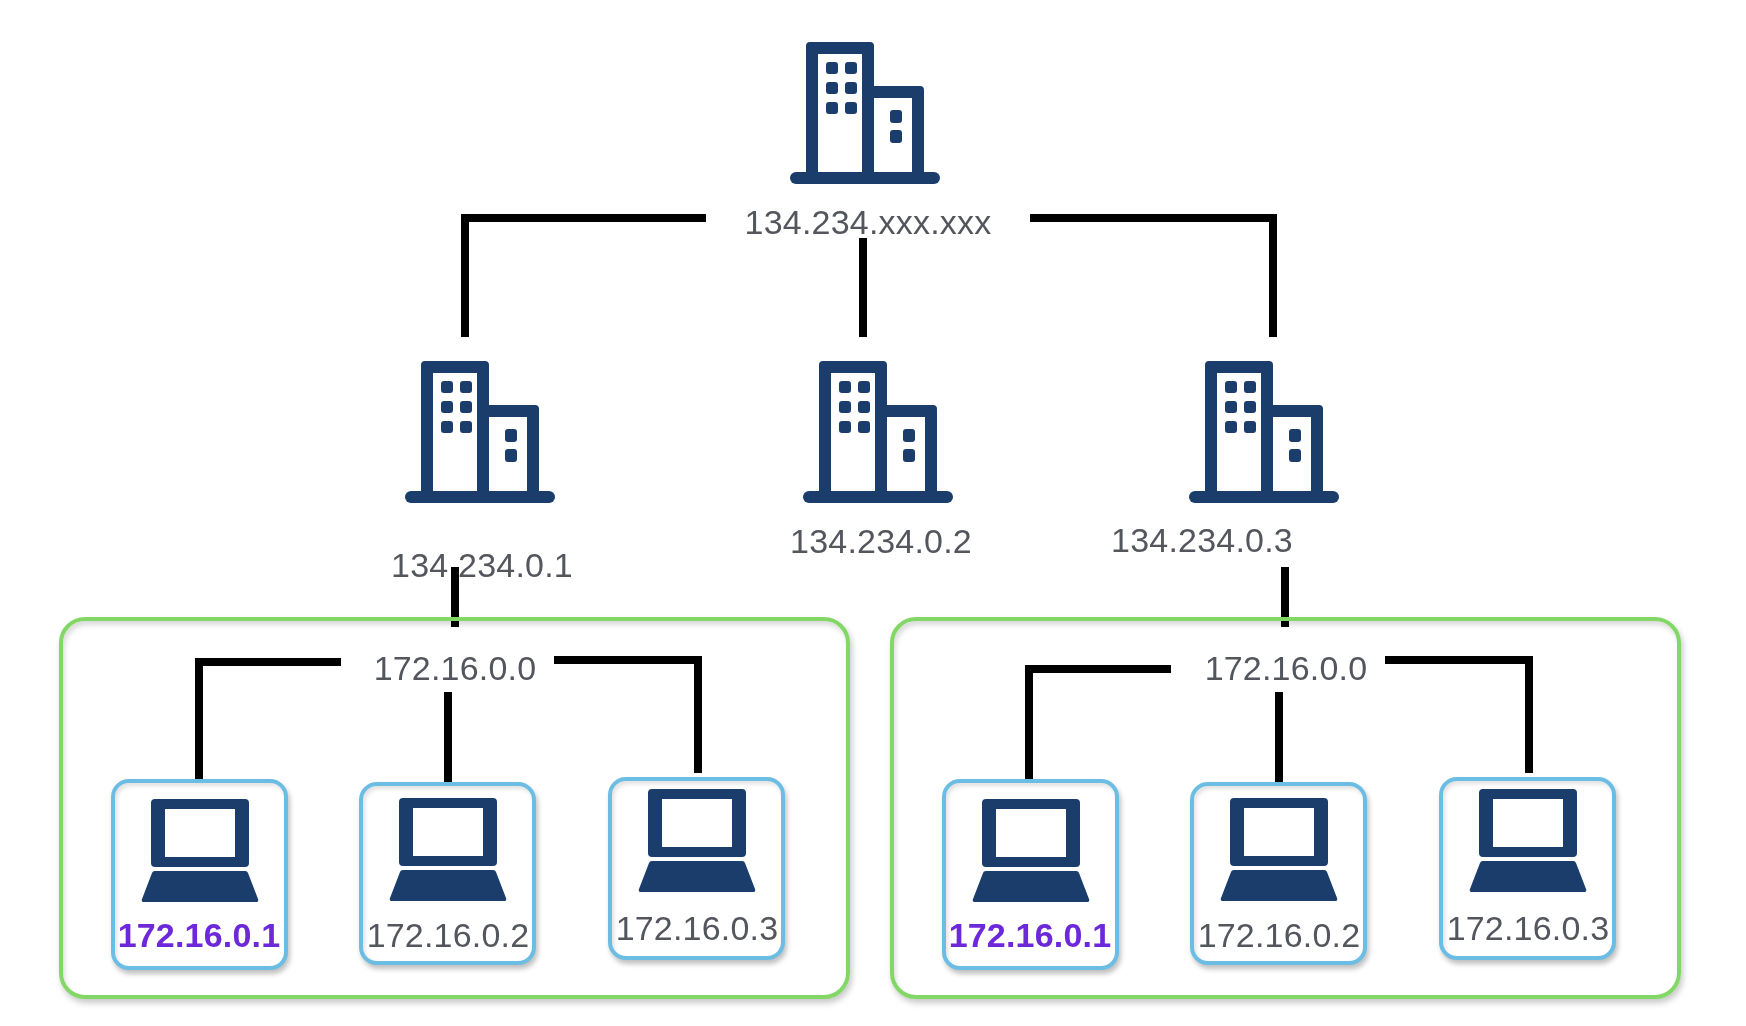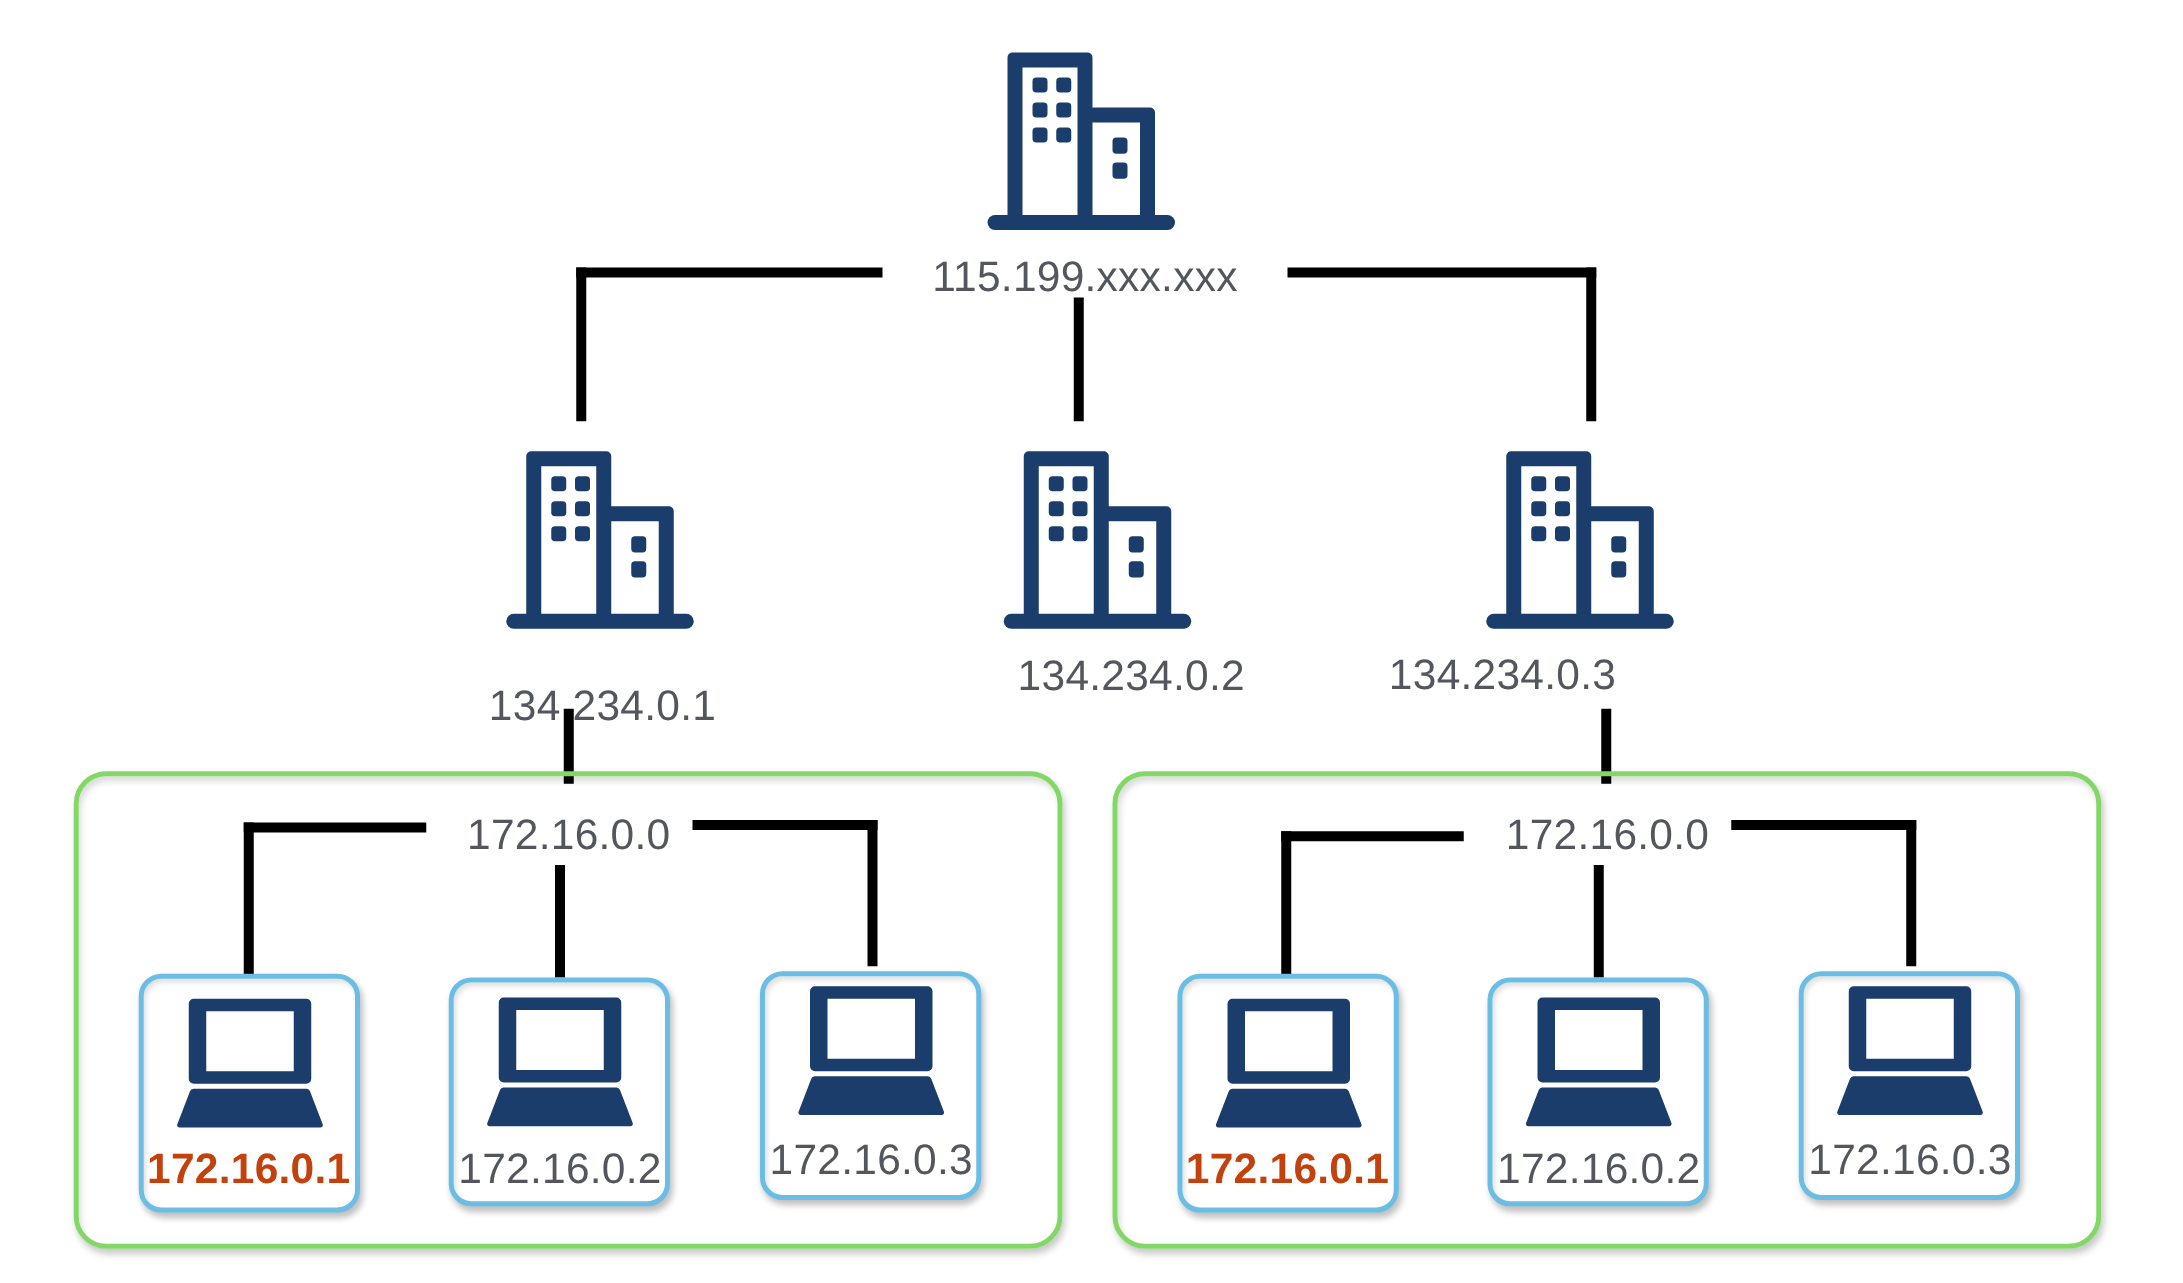--- a/index.html
+++ b/index.html
@@ -1,55 +1,55 @@
 <!DOCTYPE html>
 <html><head>
 <meta charset="utf-8">
 <style>
   html, body { margin: 0; padding: 0; background: #ffffff; }
   body { width: 1746px; height: 1026px; position: relative; overflow: hidden;
          font-family: "Liberation Sans", "DejaVu Sans", sans-serif; }
   #stage { position: absolute; left: 0; top: 0; width: 1746px; height: 1026px; }
   .label { position: absolute; transform: translateX(-50%); white-space: nowrap;
            color: #53565c; font-size: 34px; line-height: 1; letter-spacing: 0.2px; }
-  .label.highlight { color: #c2410c; font-weight: bold; }
+  .label.highlight { color: #6d28d9; font-weight: bold; }
   .group-box { position: absolute; border: 4px solid #82d767; border-radius: 26px;
                box-shadow: 2px 4px 6px rgba(0,0,0,0.22), inset 2px 4px 5px rgba(0,0,0,0.14);
                box-sizing: border-box; background: transparent; }
   .host-box { position: absolute; border: 4px solid #6bbde3; border-radius: 18px;
               box-shadow: 2px 4px 5px rgba(0,0,0,0.25), inset 2px 3px 4px rgba(0,0,0,0.12);
               box-sizing: border-box; background: #ffffff; }
   .line { position: absolute; background: #000000; }
   svg.icon { position: absolute; overflow: visible; }
 </style>
 </head>
 <body>
 
 <div id="stage">
 
   <svg class="icon building" style="left:788px; top:38px; width:154px; height:150px;" viewBox="0 0 154 150">
     <use href="#bld"></use>
   </svg>
-  <div class="label" style="left:868px; top:205px;">115.199.xxx.xxx</div>
+  <div class="label" style="left:868px; top:205px;">134.234.xxx.xxx</div>
 
   <div class="line" style="left:461px; top:214px; width:245px; height:8px;"></div>
   <div class="line" style="left:461px; top:214px; width:8px; height:123px;"></div>
   <div class="line" style="left:859px; top:238px; width:8px; height:99px;"></div>
   <div class="line" style="left:1030px; top:214px; width:247px; height:8px;"></div>
   <div class="line" style="left:1269px; top:214px; width:8px; height:123px;"></div>
 
   <svg class="icon building" style="left:403px; top:357px; width:154px; height:150px;" viewBox="0 0 154 150">
       <use href="#bld"></use>
     </svg>
   <div class="label" style="left:482px; top:523px;margin-top:25px;">134.234.0.1</div>
 
   <svg class="icon building" style="left:801px; top:357px; width:154px; height:150px;" viewBox="0 0 154 150">
       <use href="#bld"></use>
     </svg>
-  <div class="label" style="left:881px; top:524px;margin-left:24px;">134.234.0.2</div>
+  <div class="label" style="left:881px; top:524px;">134.234.0.2</div>
 
   <svg class="icon building" style="left:1187px; top:357px; width:154px; height:150px;" viewBox="0 0 154 150">
       <use href="#bld"></use>
     </svg>
   <div class="label" style="left:1202px; top:523px;">134.234.0.3</div>
 
   <div class="line" style="left:451px; top:567px; width:8px; height:60px;"></div>
   <div class="line" style="left:1281px; top:567px; width:8px; height:60px;"></div>
 
   <div class="group-box" style="left:59px; top:617px; width:791px; height:382px;"></div>

